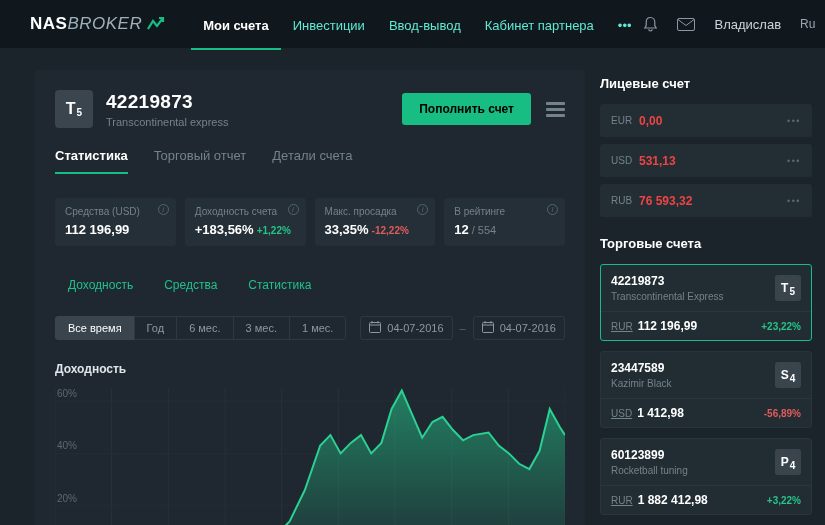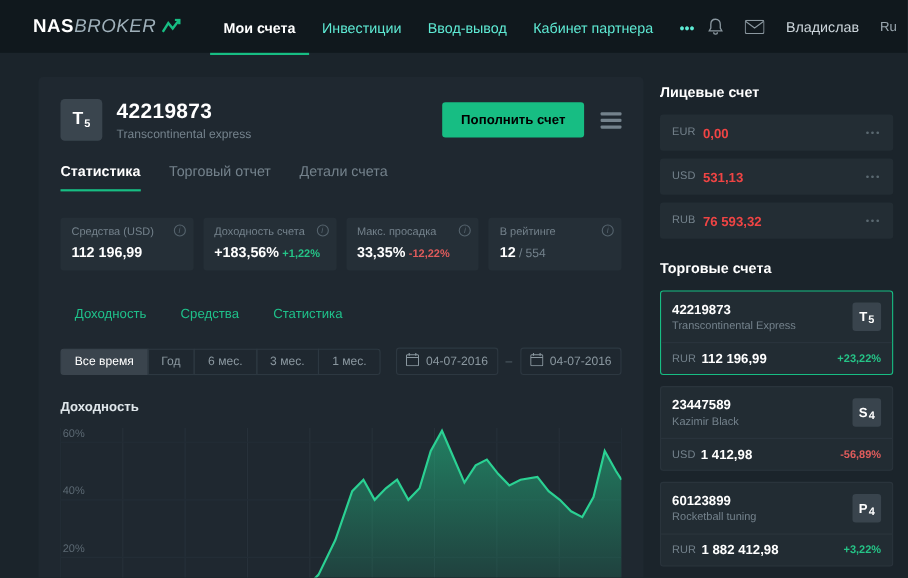--- a/index.html
+++ b/index.html
@@ -92,21 +92,21 @@
   .wallet-value { color:#ef4444; font-size:12px; font-weight:bold; }
   .dots { margin-left:auto; color:#5a6870; font-size:9px; letter-spacing:1.5px; cursor:pointer; }
   .acct { background:#222c33; border:1px solid #2a343c; border-radius:3px; margin-bottom:10px; cursor:pointer; }
   .acct.selected { border-color:#17bd83; }
   .acct-top { display:flex; align-items:center; padding:9px 10px; }
   .acct-number { color:#fff; font-size:12px; font-weight:bold; }
   .acct-name { color:#74828c; font-size:10px; margin-top:3px; }
   .badge-sm { margin-left:auto; width:26px; height:26px; background:#39444d; border-radius:3px; color:#fff;
     font-size:12px; font-weight:bold; display:flex; align-items:center; justify-content:center; flex:none; }
   .acct-bottom { display:flex; align-items:center; border-top:1px solid #2b353d; padding:7px 10px; }
-  .acct-cur { color:#74828c; font-size:10px; }
+  .acct-cur { color:#74828c; font-size:10px;text-decoration:underline; }
   .acct-bal { color:#fff; font-size:12px; font-weight:bold; margin-left:5px; }
   .acct-delta { margin-left:auto; font-size:10px; font-weight:bold; }
 </style>
 </head>
 <body>
 
 <header class="navbar">
   <div class="logo">
     <span class="logo-bold">NAS</span>
       <span class="logo-light">BROKER</span>

